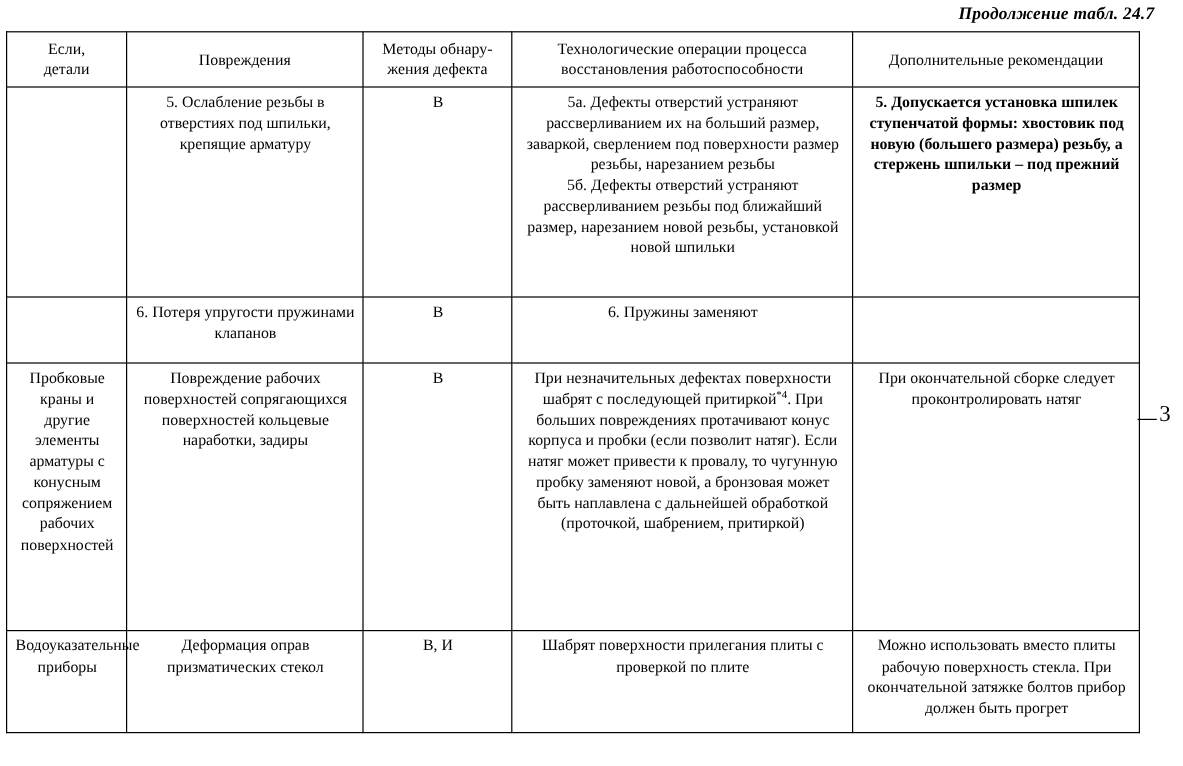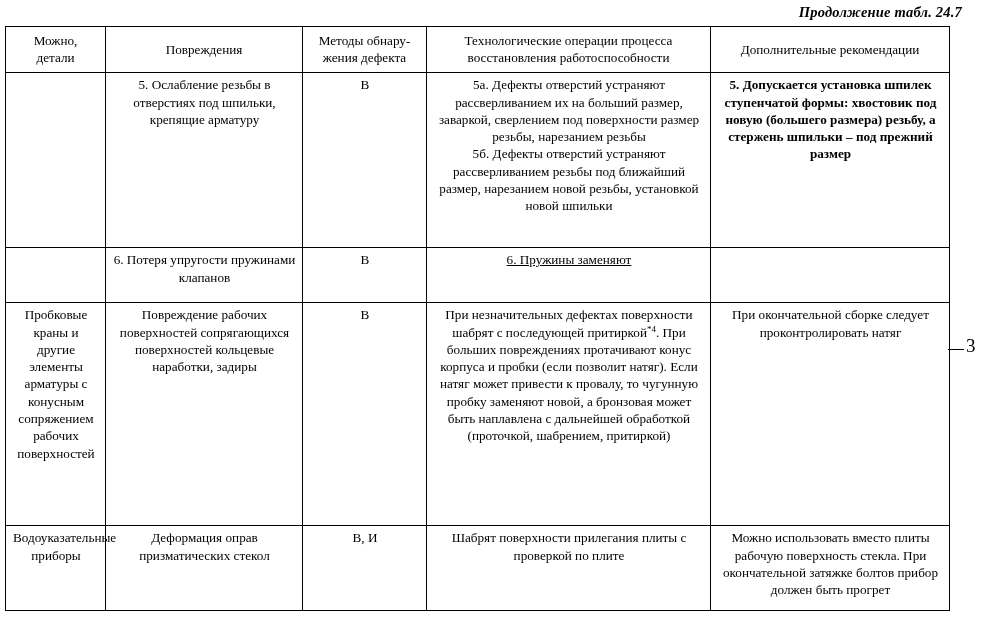--- a/index.html
+++ b/index.html
@@ -111,21 +111,21 @@
     <colgroup>
       <col class="c1">
         <col class="c2">
         <col class="c3">
         <col class="c4">
         <col class="c5">
     </colgroup>
     <thead>
       <tr>
         <th>
-          <div>Можно,</div>
+          <div>Если,</div>
           <div>детали</div>
         </th>
         <th>Повреждения</th>
         <th>
           <div>Методы обнару-</div>
           <div>жения дефекта</div>
         </th>
         <th>
           <div>Технологические операции процесса</div>
           <div>восстановления работоспособности</div>
@@ -143,21 +143,21 @@
           <p class="cell-p">5а. Дефекты отверстий устраняют рассверливанием их на больший размер, заваркой, сверлением под поверхности размер резьбы, нарезанием резьбы</p>
           <p class="cell-p">5б. Дефекты отверстий устраняют рассверливанием резьбы под ближайший размер, нарезанием новой резьбы, установкой новой шпильки</p>
         </td>
         <td style="height: 168px; font-weight: bold;">5. Допускается установка шпилек ступенчатой формы: хвостовик под новую (большего размера) резьбу, а стержень шпильки – под прежний размер</td>
       </tr>
 
       <tr>
         <td class="narrow-col1" style="height: 48px;"></td>
         <td style="height: 48px;">6. Потеря упругости пружинами клапанов</td>
         <td class="method" style="height: 48px;">В</td>
-        <td style="height: 48px; text-decoration: underline;">
+        <td style="height: 48px;">
           <p class="cell-p">6. Пружины заменяют</p>
         </td>
         <td style="height: 48px;"></td>
       </tr>
 
 
       <tr>
         <td class="narrow-col1 tall-cell" style="height: 216px;">Пробковые краны и другие элементы арматуры с конусным сопряжением рабочих поверхностей</td>
         <td class="tall-cell" style="height: 216px;">Повреждение рабочих поверхностей сопрягающихся поверхностей кольцевые наработки, задиры</td>
         <td class="method tall-cell" style="height: 216px;">В</td>

